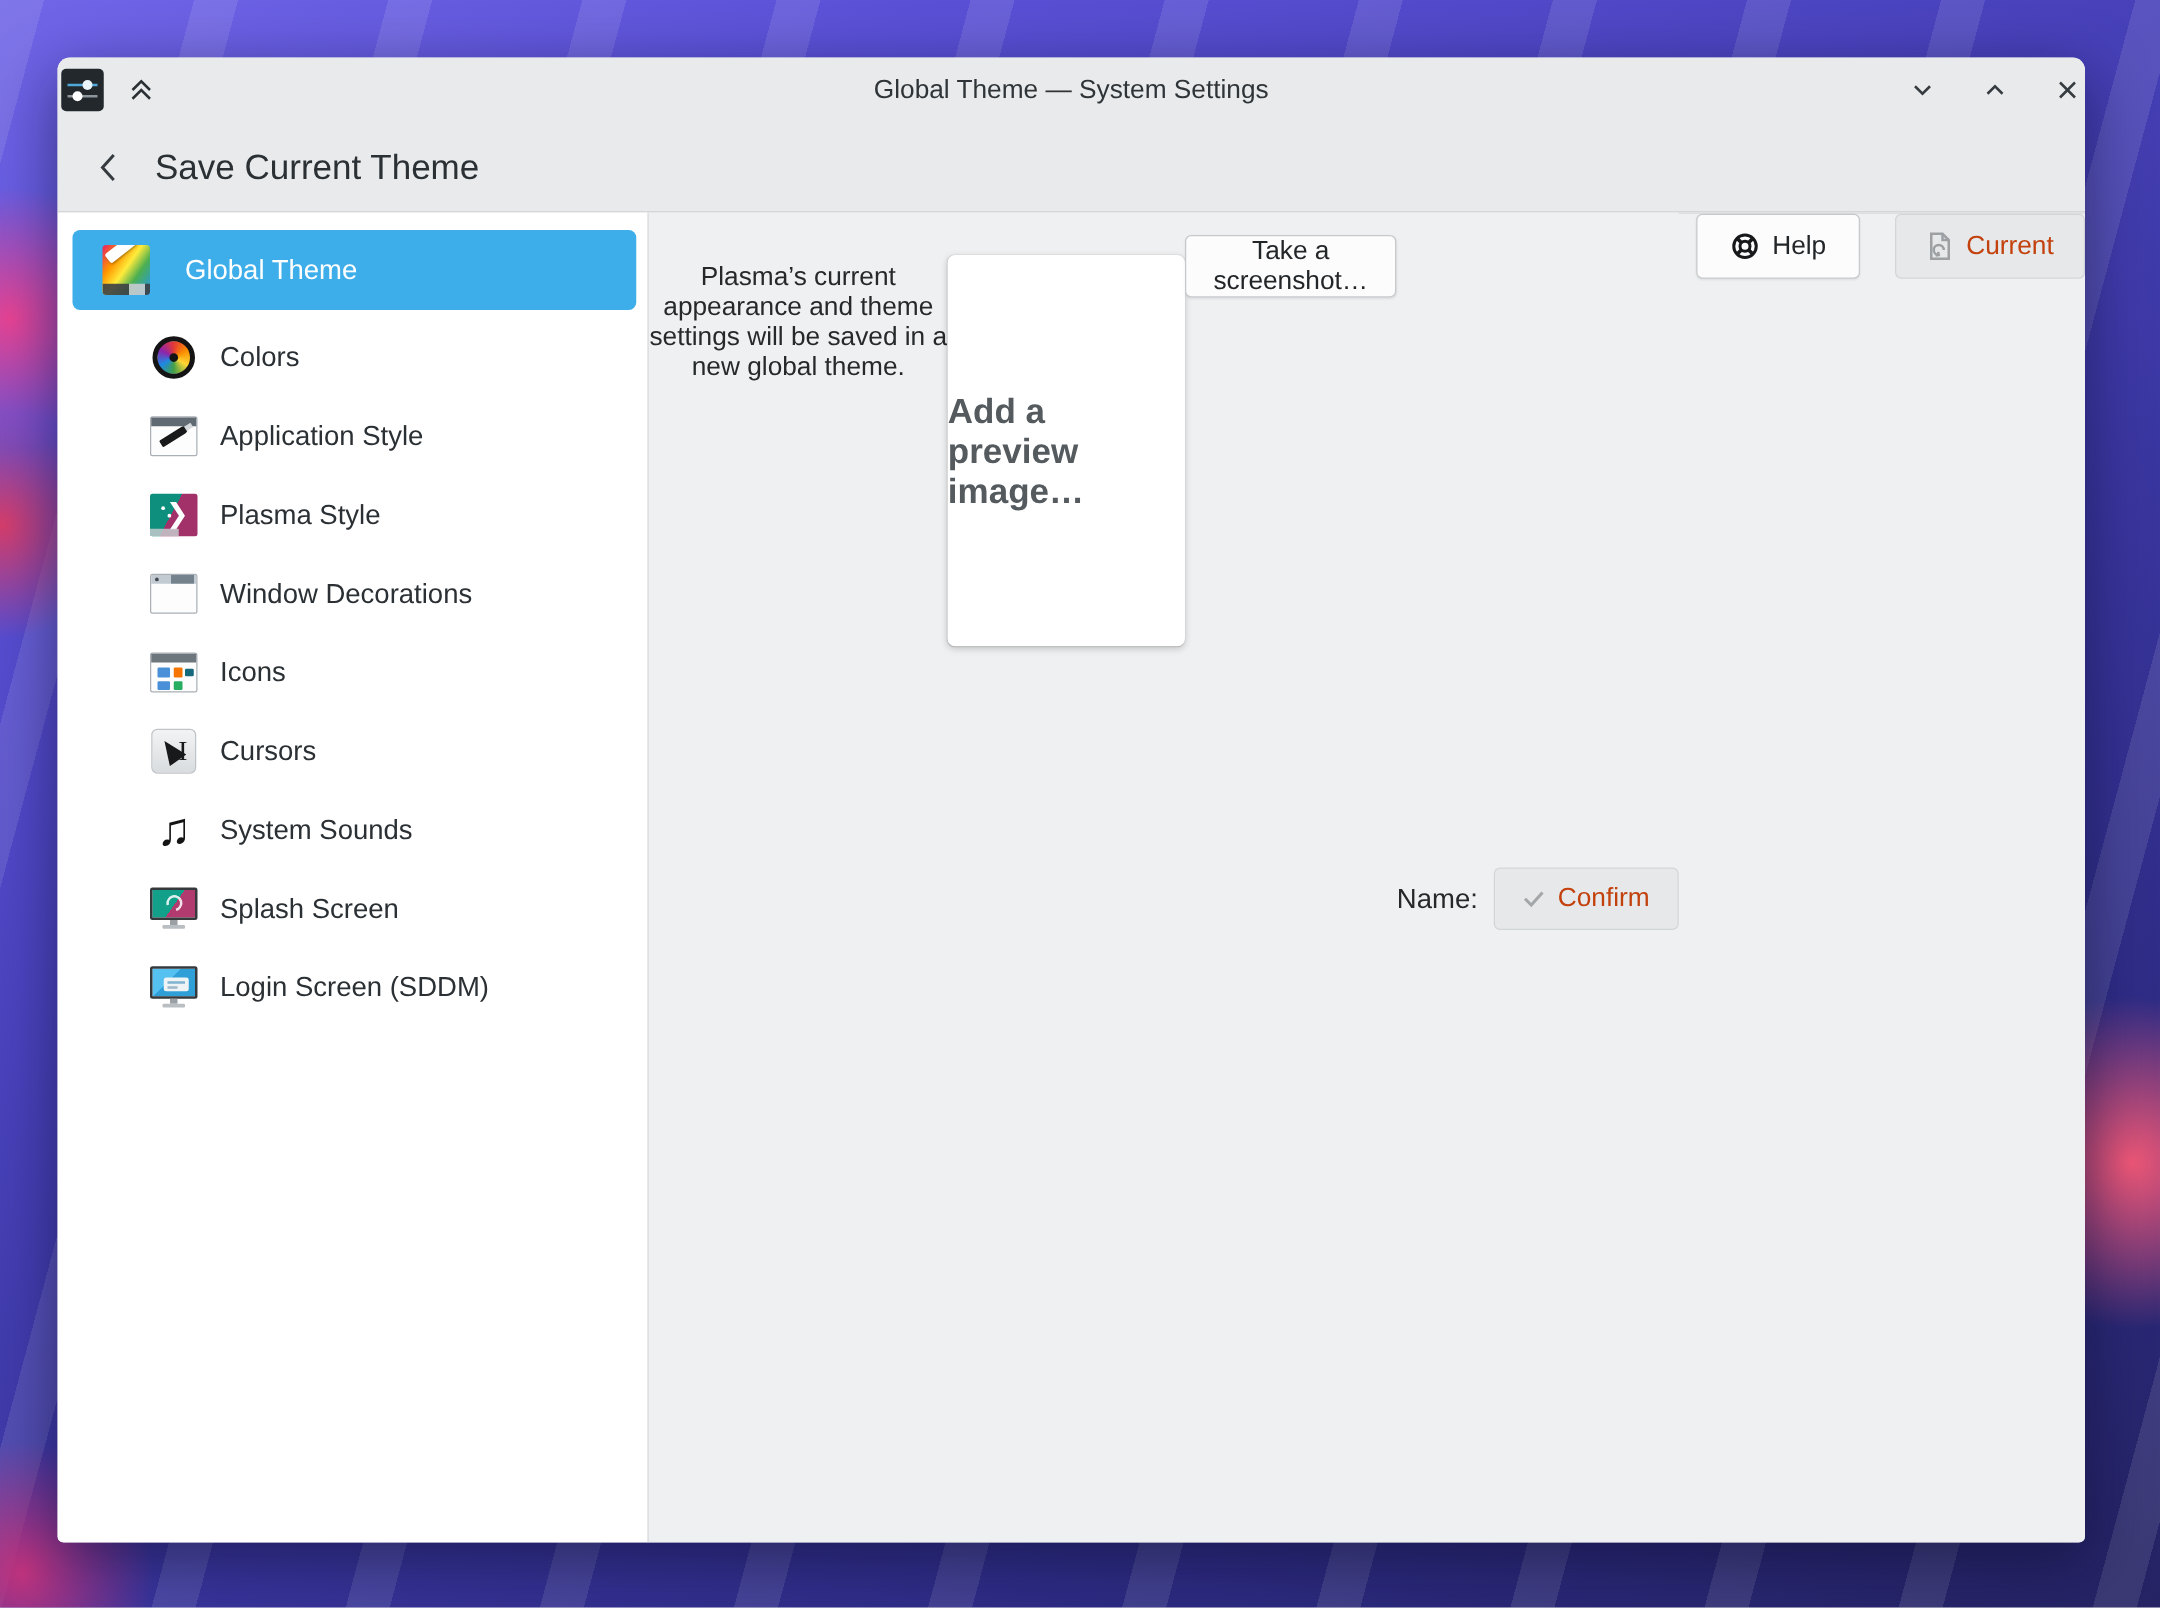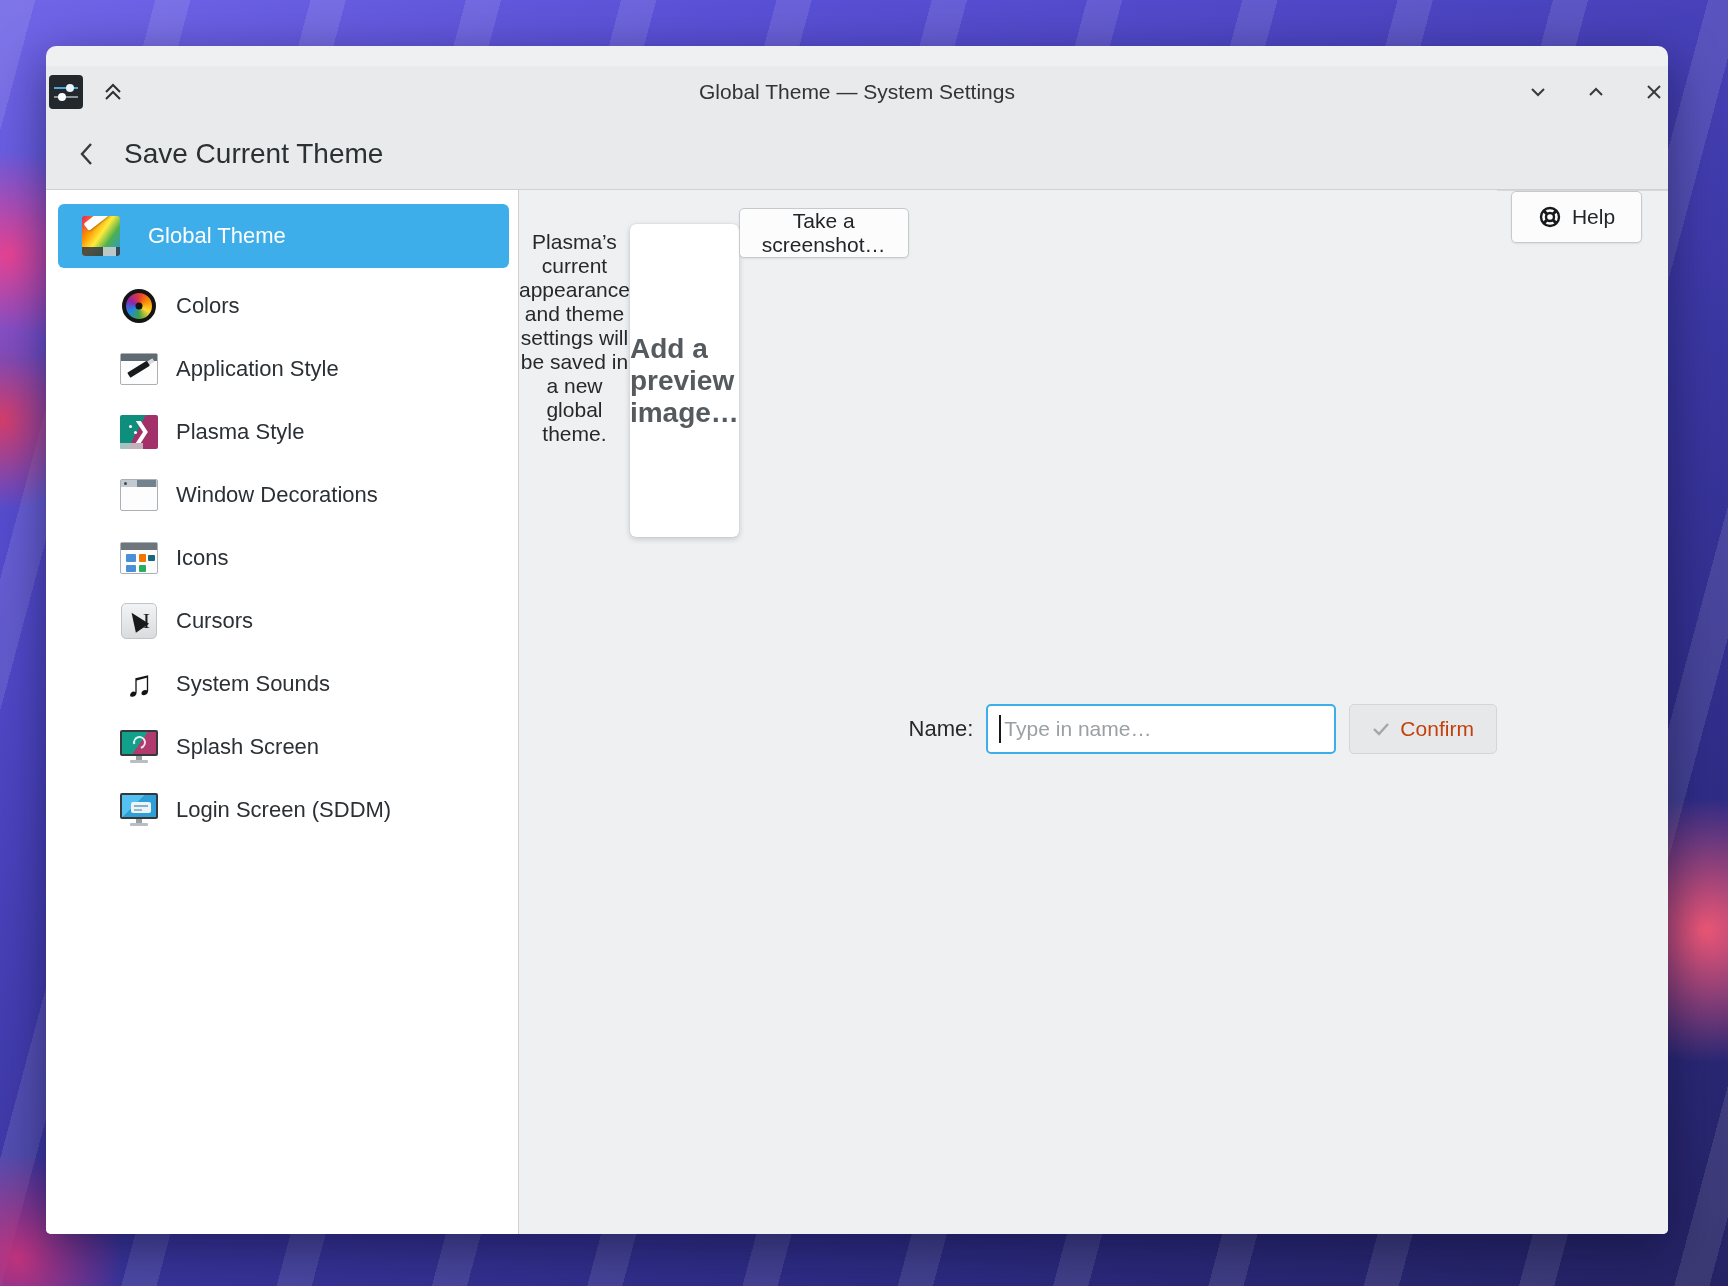--- a/index.html
+++ b/index.html
@@ -22,21 +22,21 @@
   
   .window {
     position:absolute; left:46px; top:46px; width:1622px; height:1188px;
     background:#eff0f1; border-radius:10px 10px 5px 5px;
     box-shadow:0 14px 48px rgba(10,10,40,.5);
     display:flex; flex-direction:column; overflow:hidden;
   }
   
   .titlebar {
     height:52px; background:#e8eaeb; flex:0 0 auto;
-    display:flex; align-items:center; padding:0 3px; position:relative;margin-top:20px;
+    display:flex; align-items:center; padding:0 3px; position:relative;
   }
   .app-icon {
     width:34px; height:34px; background:#23282c; border-radius:4px;
     display:flex; flex-direction:column; justify-content:center; gap:7px; padding:0 5px;
   }
   .app-icon .s1 { position:relative; height:2px; background:#4ea8d8; }
   .app-icon .s1::after { content:""; position:absolute; right:4px; top:-3px; width:8px; height:8px; border-radius:50%; background:#eaf6fc; }
   .app-icon .s2 { position:relative; height:2px; background:#8d969c; }
   .app-icon .s2::after { content:""; position:absolute; left:4px; top:-3px; width:8px; height:8px; border-radius:50%; background:#ffffff; }
   .tb-expand { margin-left:18px; display:flex; }
@@ -327,24 +327,20 @@
       </div>
 
       <div class="screenshot-row">
         <button class="btn btn-screenshot">
           <span>Take a screenshot…</span>
         </button>
       </div>
 
       <div class="name-row">
         <span class="name-label">Name:</span>
-        <span class="input-wrap">
-          <input class="name-input" type="text" placeholder="Type in name…" style="">
-          <span class="caret"></span>
-        </span>
         <button class="btn btn-confirm disabled">
           <span>
             <svg width="18" height="16" viewBox="0 0 18 16" fill="none" stroke="#a3a7aa" stroke-width="2.4">
               <polyline points="2,8 7,13 16,3"></polyline>
             </svg>
           </span>
           <span>Confirm</span>
         </button>
       </div>
 

